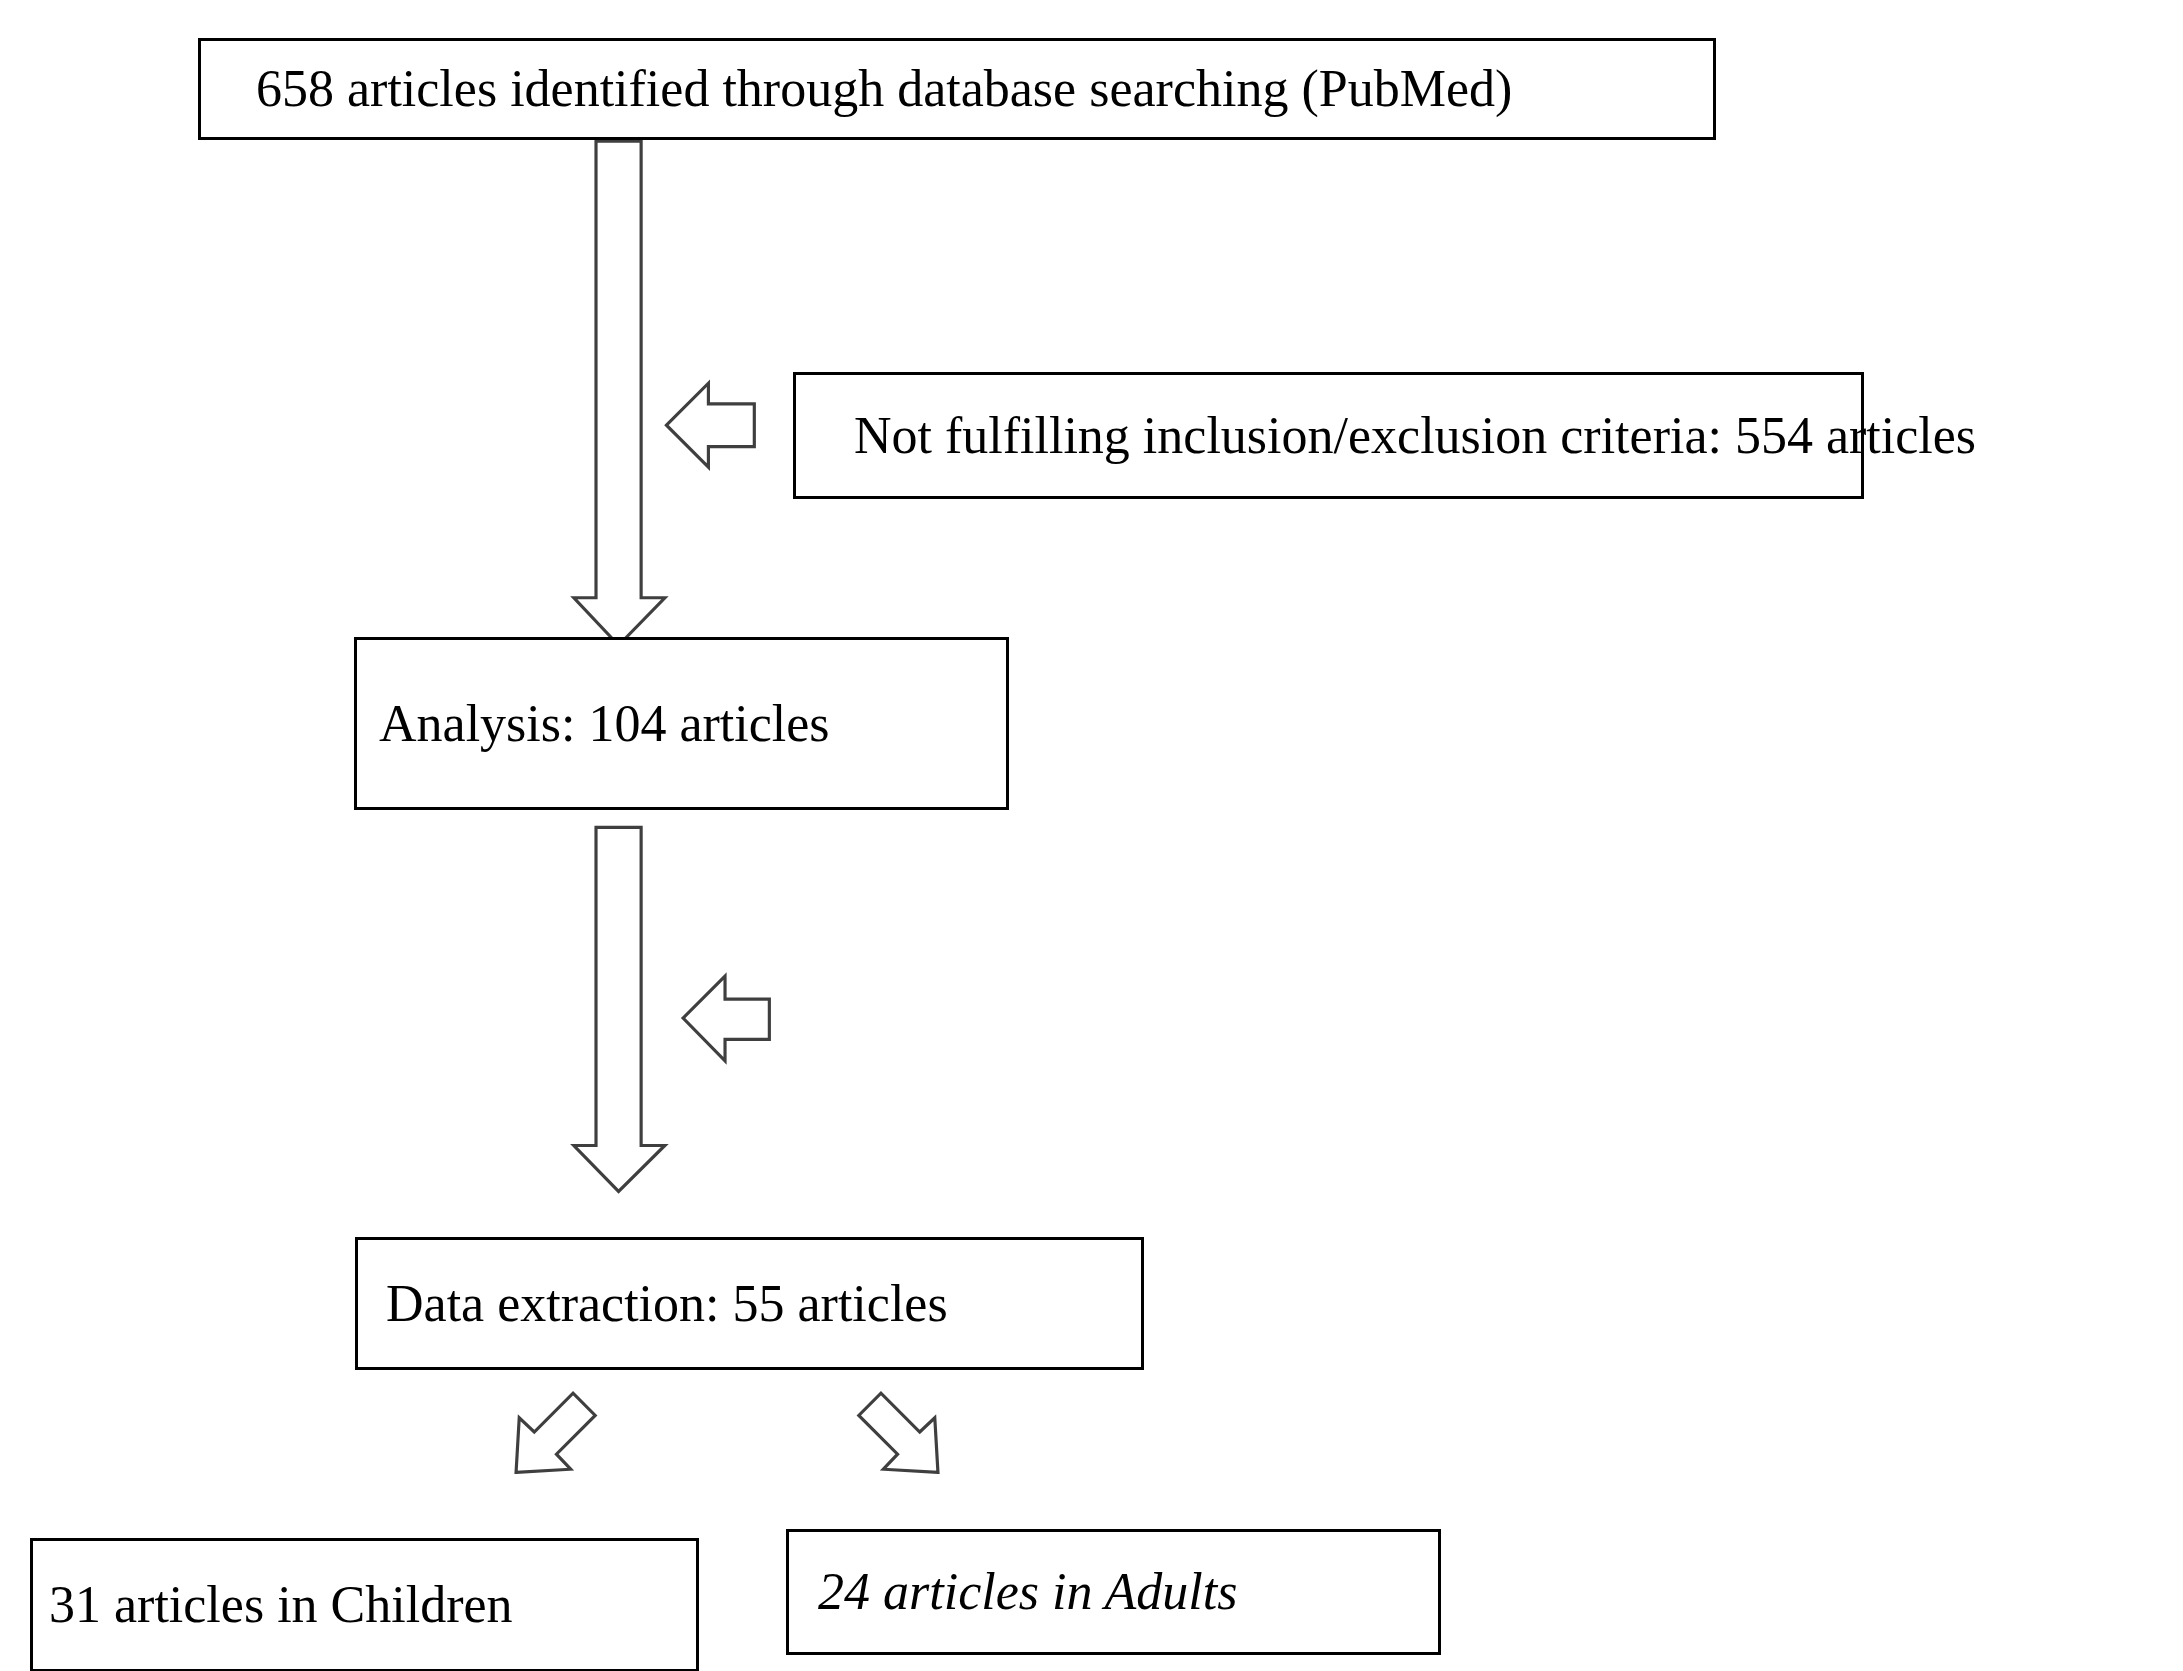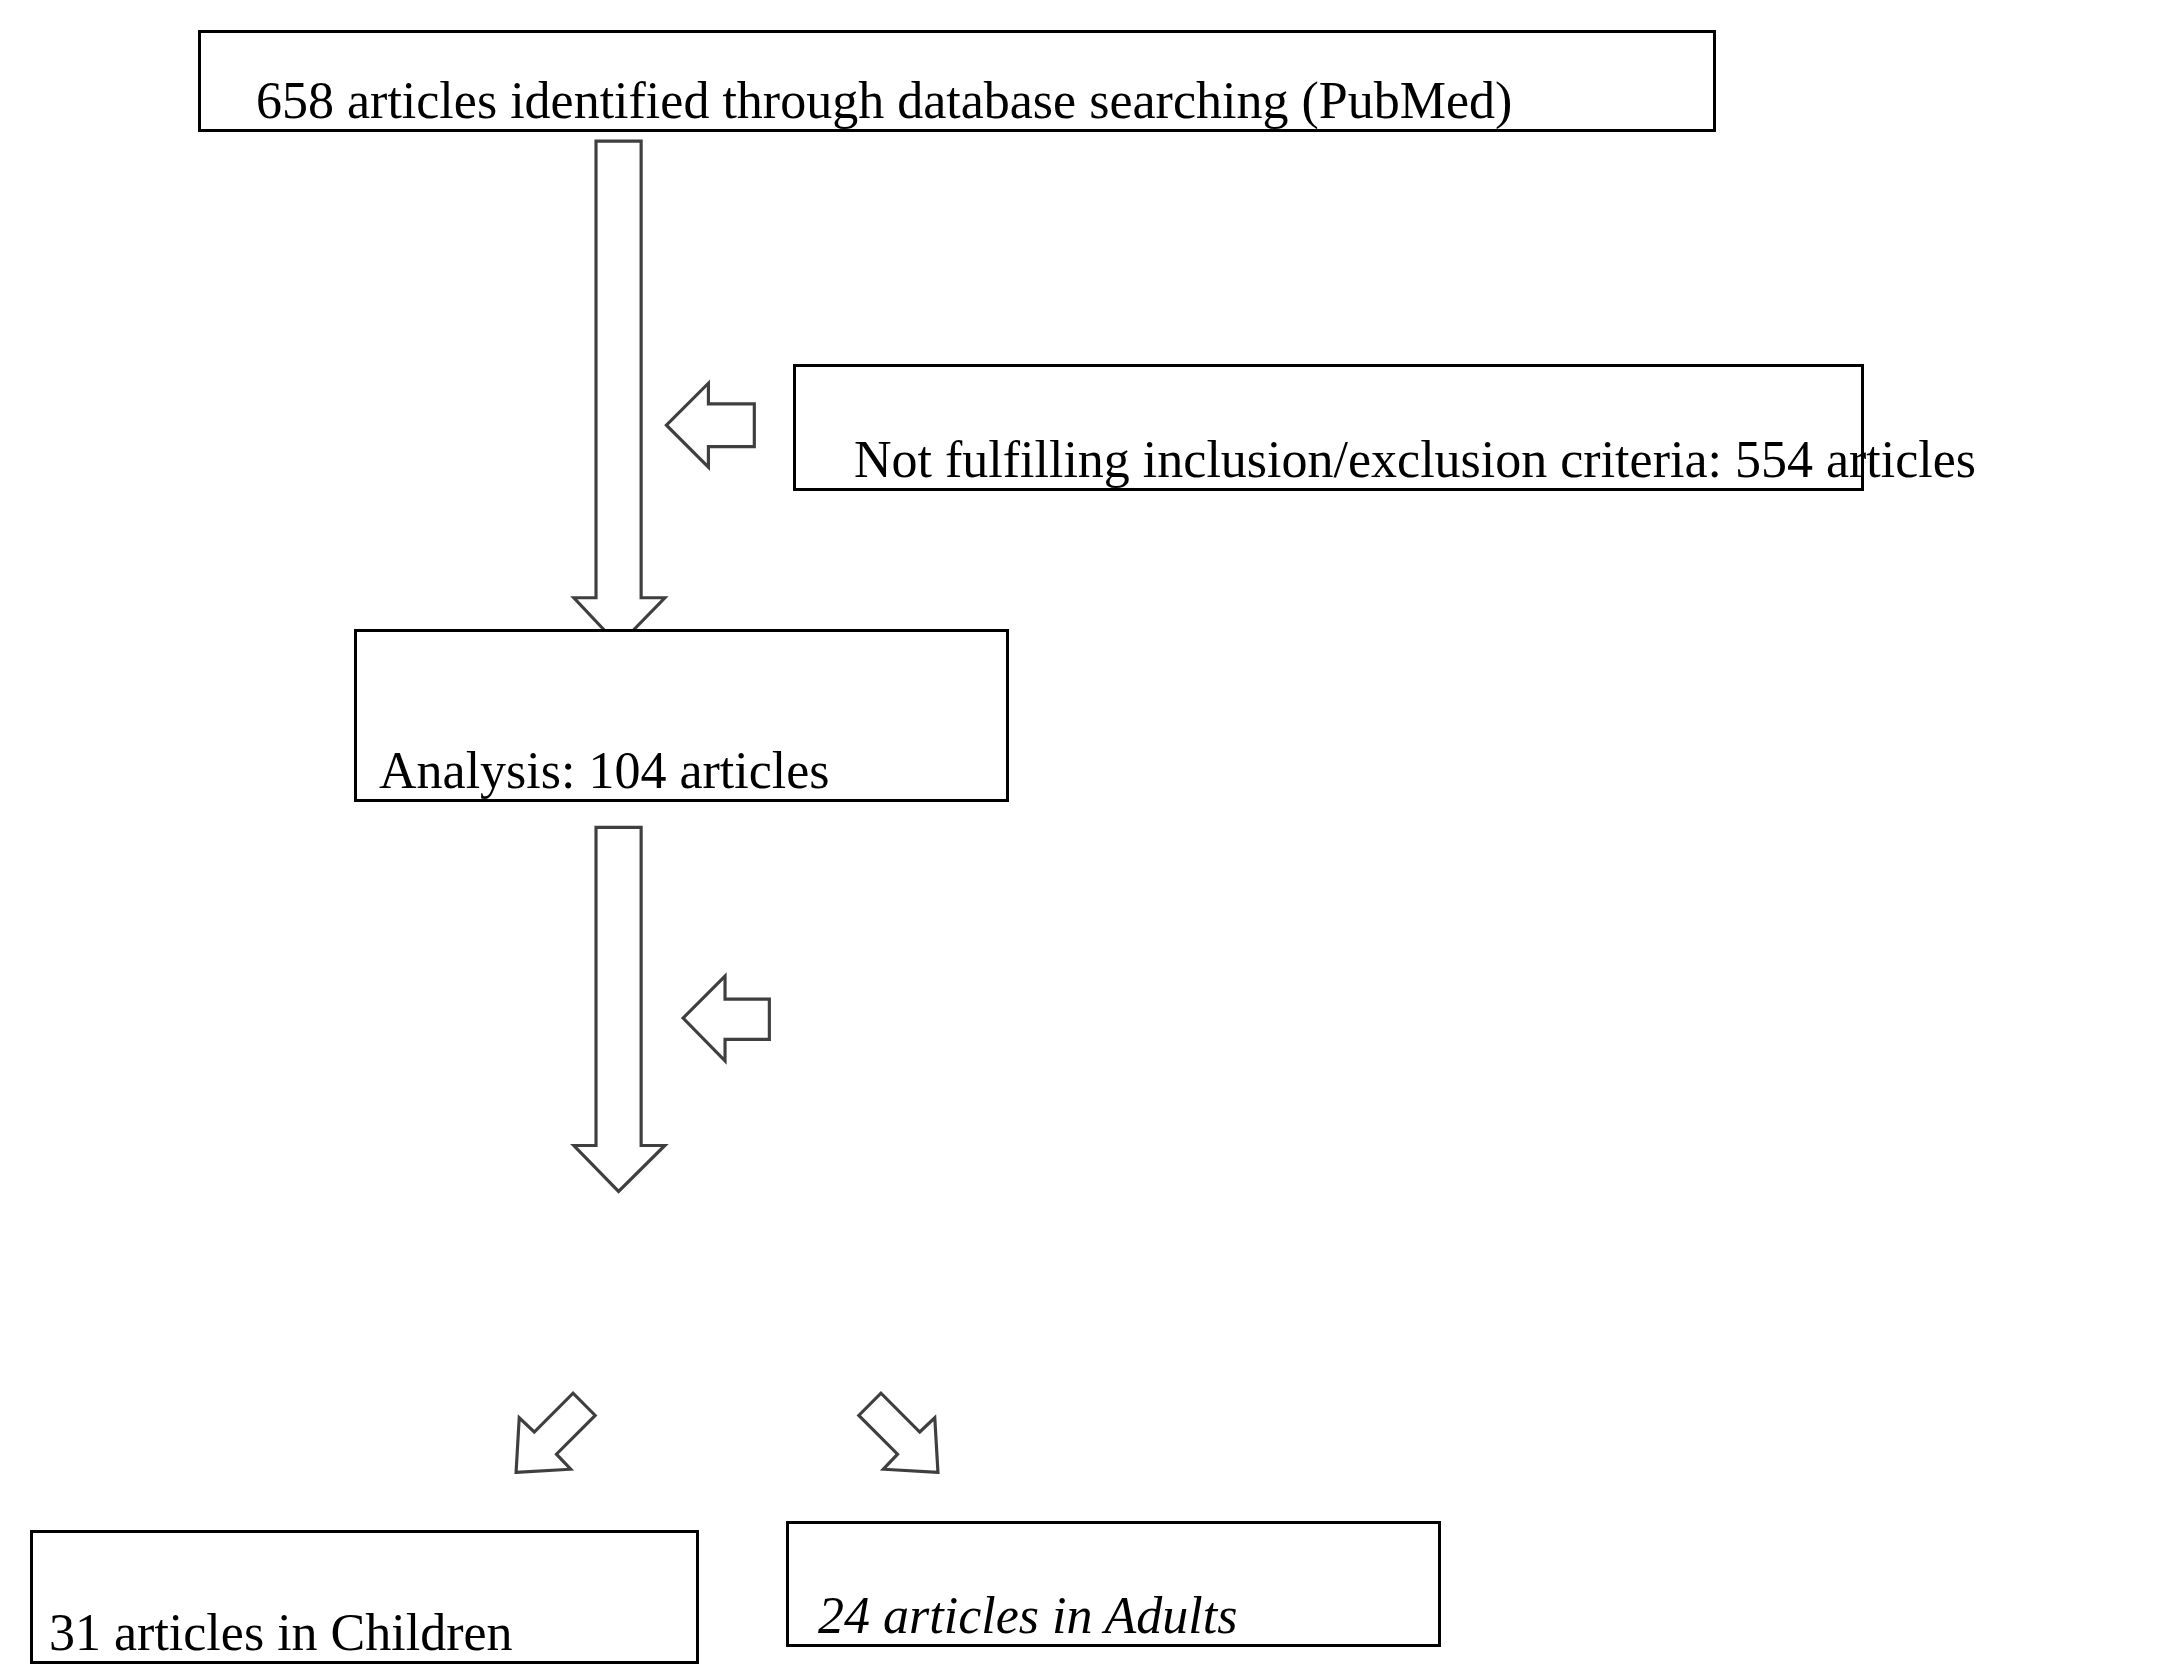--- a/index.html
+++ b/index.html
@@ -28,24 +28,25 @@
     stroke: #3f3f3f;
     stroke-width: 4px;
     stroke-linejoin: miter;
   }
   .box {
     position: absolute;
     box-sizing: border-box;
     border: 3.2px solid #000000;
     background: #ffffff;
     display: flex;
-    align-items: flex-end;
+    align-items: center;
     font-size: 52px;
     line-height: 1.1;
     white-space: nowrap;
+    margin-top: 8px;
   }
   .box-label {
     display: inline-block;
   }
 </style>
 </head>
 <body>
 
 <div id="canvas">
 
@@ -70,20 +71,23 @@
 
   <div class="box" style="left:793px; top:364px; width:1071px; height:127px; padding-left:58px;">
     <span class="box-label">Not fulfilling inclusion/exclusion criteria: 554 articles</span>
   </div>
 
   <div class="box" style="left:354px; top:629px; width:655px; height:173px; padding-left:22px;">
     <span class="box-label">Analysis: 104 articles</span>
   </div>
 
 
+  <div class="box" style="left:355px; top:1229px; width:789px; height:133px; padding-left:28px;">
+    <span class="box-label">Data extraction: 55 articles</span>
+  </div>
 
   <div class="box" style="left:30px; top:1530px; width:669px; height:134px; padding-left:16px;">
     <span class="box-label">31 articles in Children</span>
   </div>
 
   <div class="box" style="left:786px; top:1521px; width:655px; height:126px; padding-left:29px;font-style:italic;">
     <span class="box-label">24 articles in Adults</span>
   </div>
 
 </div>

